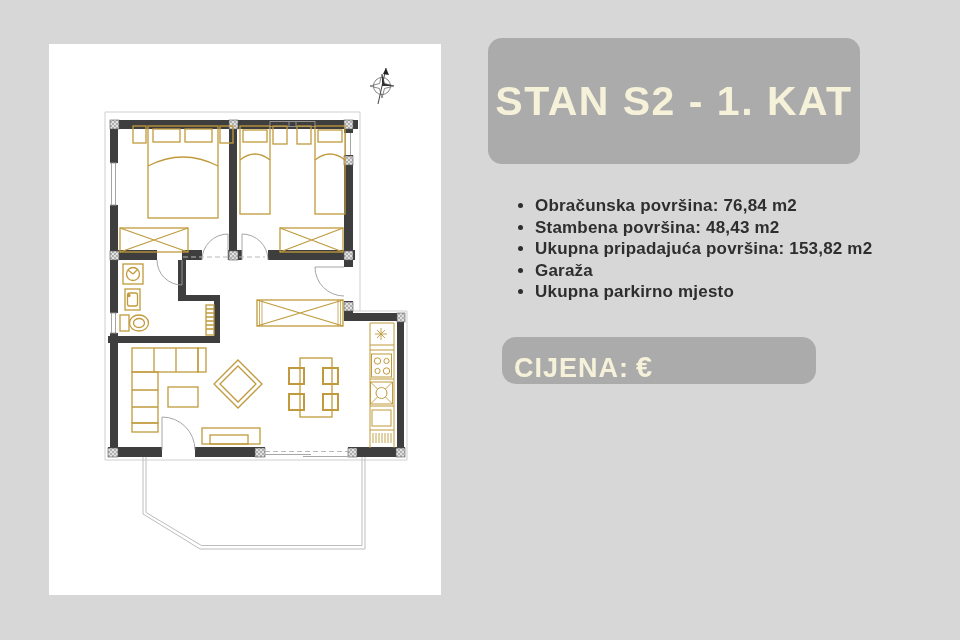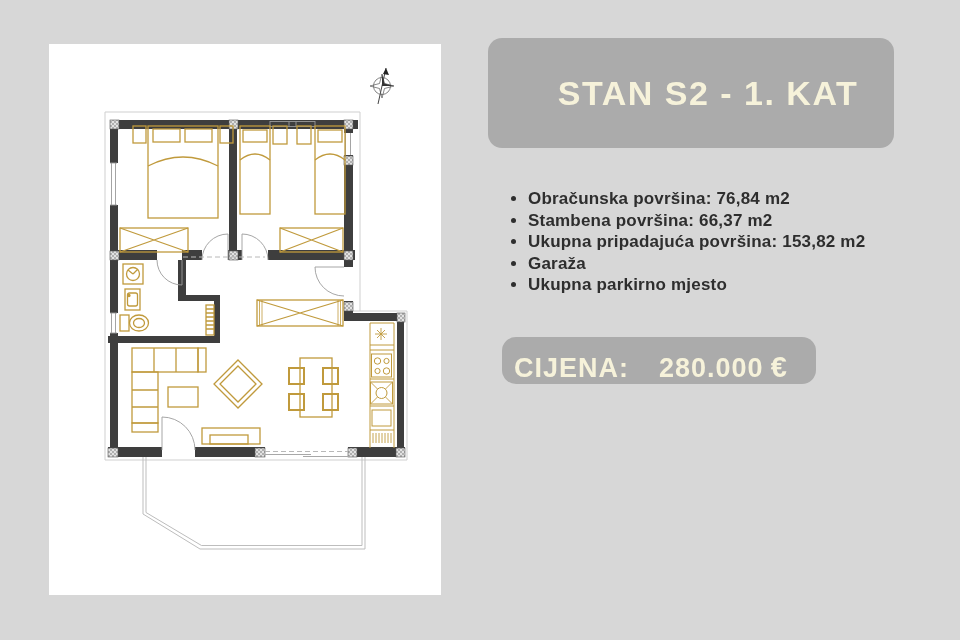--- a/index.html
+++ b/index.html
@@ -6,32 +6,32 @@
   body{
     width:960px;height:640px;position:relative;overflow:hidden;
     background:var(--background,#d7d7d7);
     font-family:"Liberation Sans",sans-serif;
   }
   .paper{
     position:absolute;left:49px;top:44px;width:392px;height:551px;
     background:var(--panel,#ffffff);
   }
   .title-box{
-    position:absolute;left:488px;top:38px;width:372px;height:110px;
+    position:absolute;left:488px;top:38px;width:372px;height:126px;
     background:var(--box,#ababab);border-radius:14px;
     display:flex;flex-direction:column;justify-content:center;align-items:center;
     color:var(--boxText,#f6f2da);
-    font-weight:bold;font-size:34px;letter-spacing:1.5px;line-height:47px;
-    text-align:center;white-space:nowrap;padding-left:34px;
+    font-weight:bold;font-size:41px;letter-spacing:1.5px;line-height:47px;
+    text-align:center;white-space:nowrap;
   }
   .details{
     position:absolute;left:508px;top:188px;width:420px;
     color:var(--bodyText,#2e2e2e);
   }
-  .details ul{margin:0;padding-left:20px;}
+  .details ul{margin:7px;padding-left:20px;}
   .details li{
     font-size:17px;font-weight:600;line-height:21.6px;
     letter-spacing:0.2px;
   }
   .price-box{
     position:absolute;left:502px;top:337px;width:314px;height:47px;
     background:var(--box,#ababab);border-radius:14px;
     display:flex;align-items:flex-end;
     color:var(--boxText,#f6f2da);
     font-weight:bold;font-size:27px;letter-spacing:1px;
@@ -240,24 +240,23 @@
   </svg>
 </div>
 
 <div class="title-box">
   <div>STAN S2 - 1. KAT</div>
 </div>
 
 <div class="details">
   <ul>
     <li>Obračunska površina: 76,84 m2</li>
-    <li>Stambena površina: 66,37 m2</li>
+    <li>Stambena površina: 48,43 m2</li>
     <li>Ukupna pripadajuća površina: 153,82 m2</li>
     <li>Garaža</li>
     <li>Ukupna parkirno mjesto</li>
   </ul>
 </div>
 
 <div class="price-box">
   <span>CIJENA:</span>
-  <span class="amount">280.000</span>
   <span class="euro">€</span>
 </div>
 
 </body></html>

